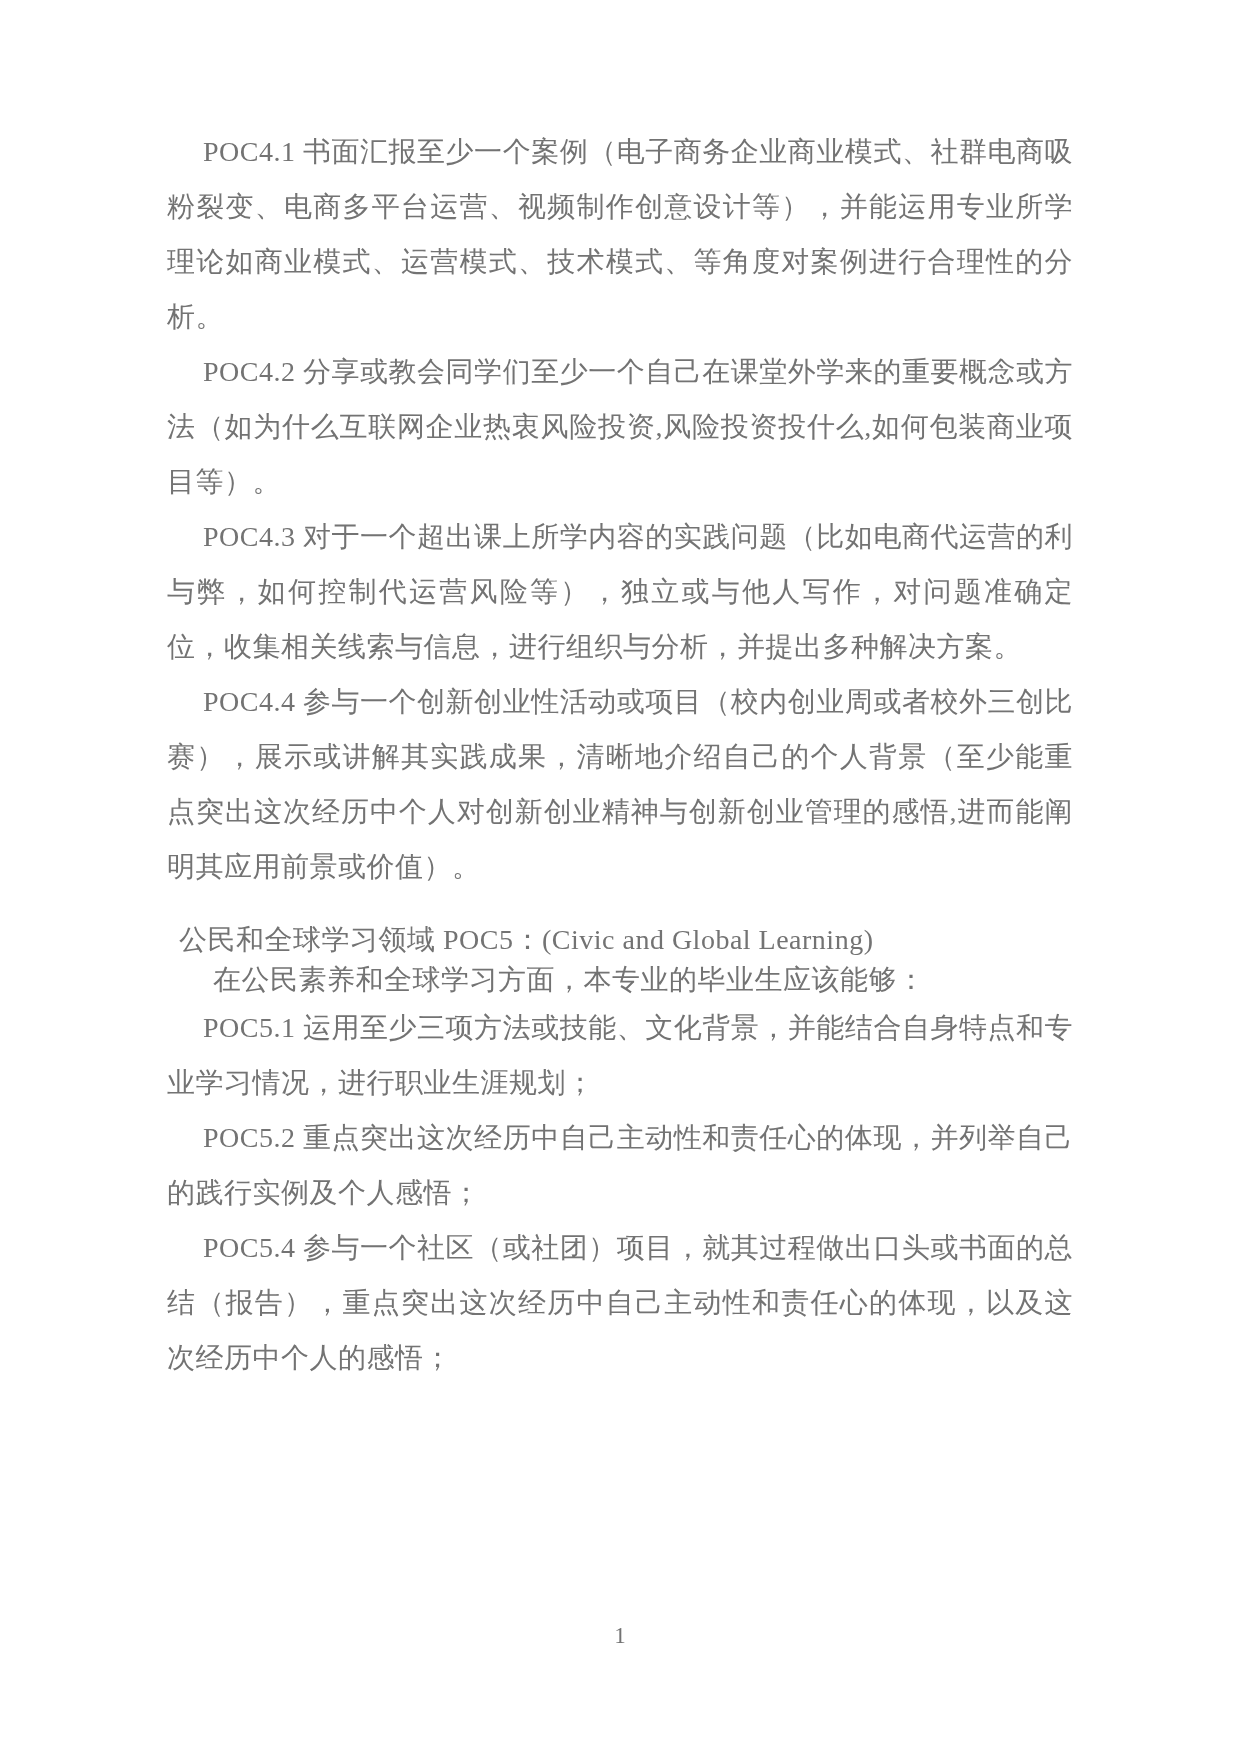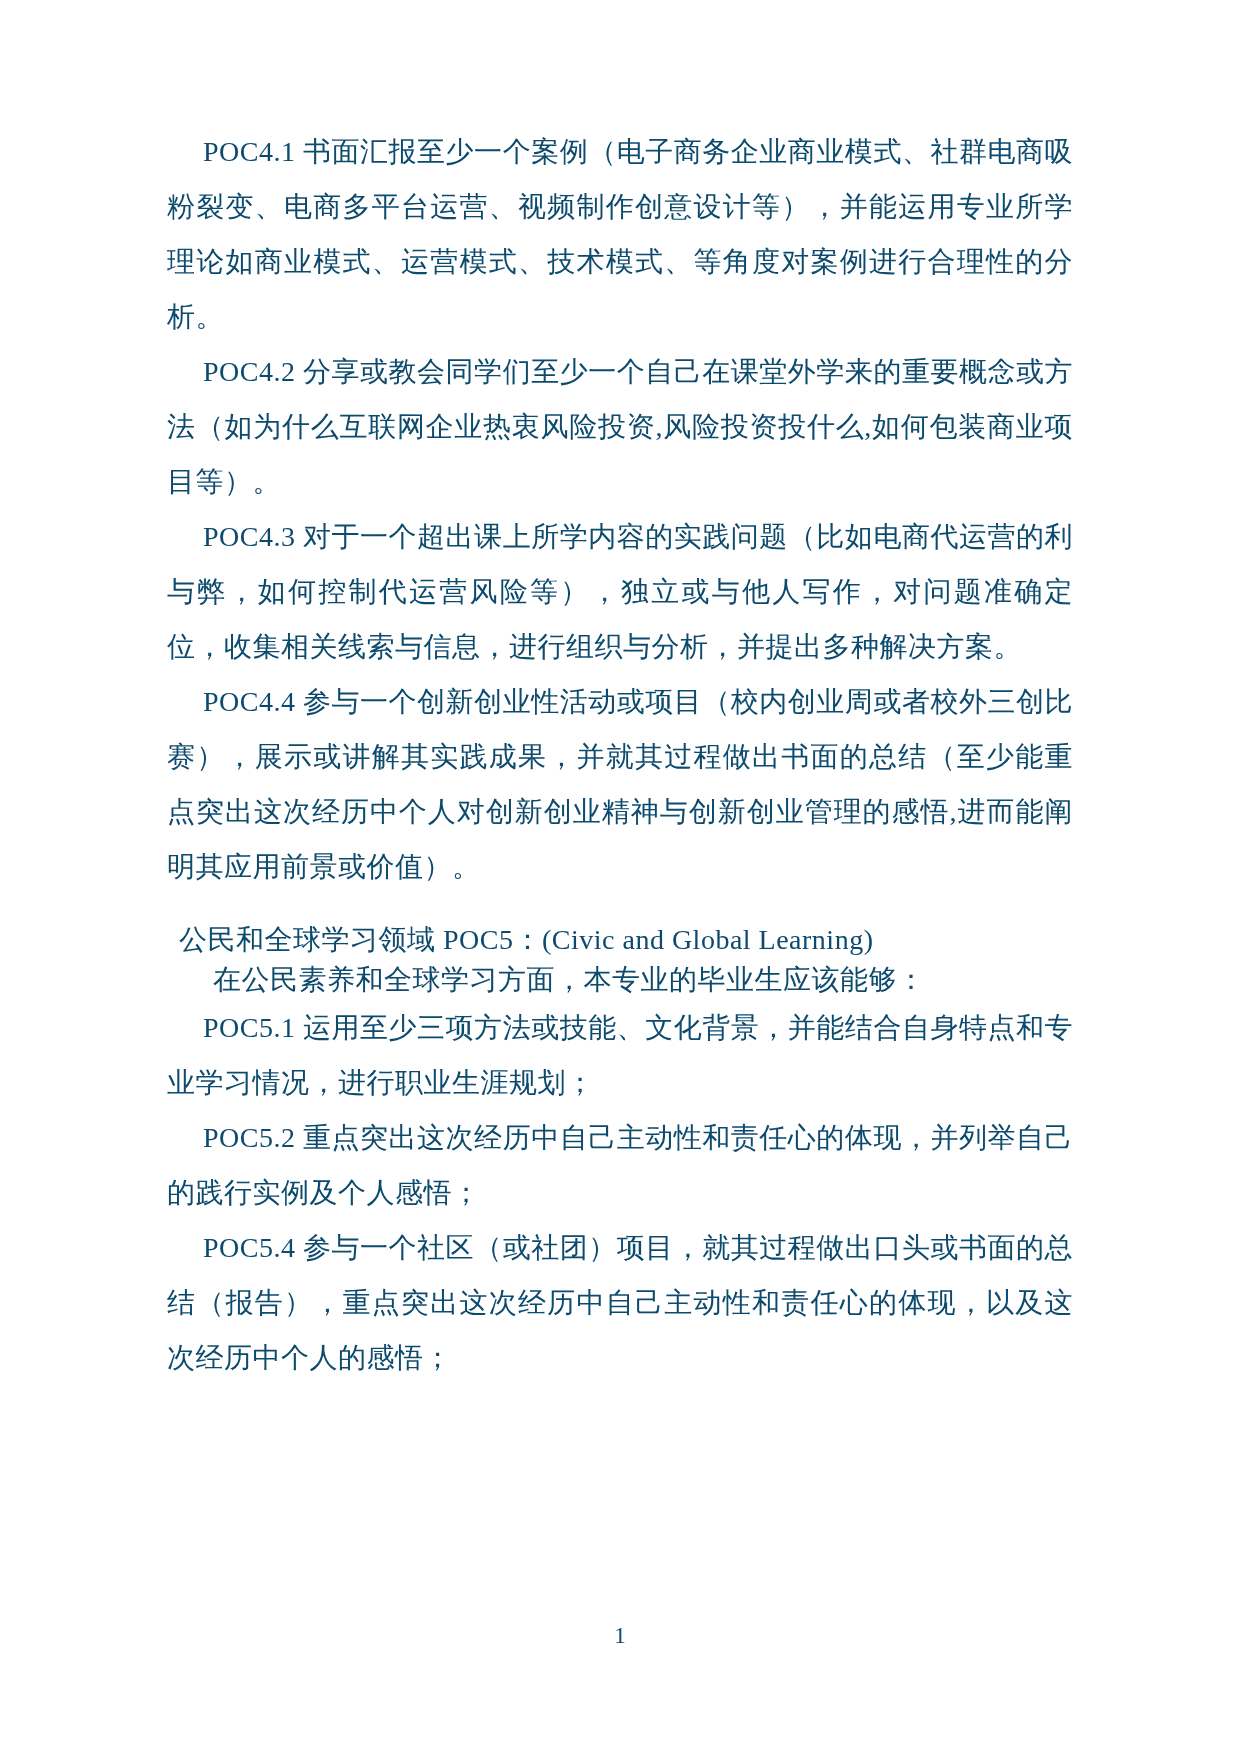--- a/index.html
+++ b/index.html
@@ -5,21 +5,21 @@
   html, body {
     margin: 0;
     padding: 0;
     background: #ffffff;
   }
   .page {
     position: relative;
     width: 1240px;
     height: 1754px;
     background: #ffffff;
-    color: #0c4a6e;
+    color: #737373;
     font-family: "Liberation Serif", "DejaVu Serif", serif;
     overflow: hidden;
   }
   .content {
     position: absolute;
     left: 167px;
     top: 124px;
     width: 906px;
   }
   p.para {
@@ -60,21 +60,21 @@
 
 <div class="page">
   <div class="content">
 
     <p class="para">POC4.1 书面汇报至少一个案例（电子商务企业商业模式、社群电商吸粉裂变、电商多平台运营、视频制作创意设计等），并能运用专业所学理论如商业模式、运营模式、技术模式、等角度对案例进行合理性的分析。</p>
 
     <p class="para">POC4.2 分享或教会同学们至少一个自己在课堂外学来的重要概念或方法（如为什么互联网企业热衷风险投资,风险投资投什么,如何包装商业项目等）。</p>
 
     <p class="para">POC4.3 对于一个超出课上所学内容的实践问题（比如电商代运营的利与弊，如何控制代运营风险等），独立或与他人写作，对问题准确定位，收集相关线索与信息，进行组织与分析，并提出多种解决方案。</p>
 
-    <p class="para">POC4.4 参与一个创新创业性活动或项目（校内创业周或者校外三创比赛），展示或讲解其实践成果，并就其过程做出书面的总结（至少能重点突出这次经历中个人对创新创业精神与创新创业管理的感悟,进而能阐明其应用前景或价值）。</p>
+    <p class="para">POC4.4 参与一个创新创业性活动或项目（校内创业周或者校外三创比赛），展示或讲解其实践成果，清晰地介绍自己的个人背景（至少能重点突出这次经历中个人对创新创业精神与创新创业管理的感悟,进而能阐明其应用前景或价值）。</p>
 
     <h2 class="heading">
       <span class="h-line1">公民和全球学习领域 POC5：(Civic and Global Learning)</span>
       <span class="h-line2">在公民素养和全球学习方面，本专业的毕业生应该能够：</span>
     </h2>
 
     <p class="para">POC5.1 运用至少三项方法或技能、文化背景，并能结合自身特点和专业学习情况，进行职业生涯规划；</p>
 
     <p class="para">POC5.2 重点突出这次经历中自己主动性和责任心的体现，并列举自己的践行实例及个人感悟；</p>
 

